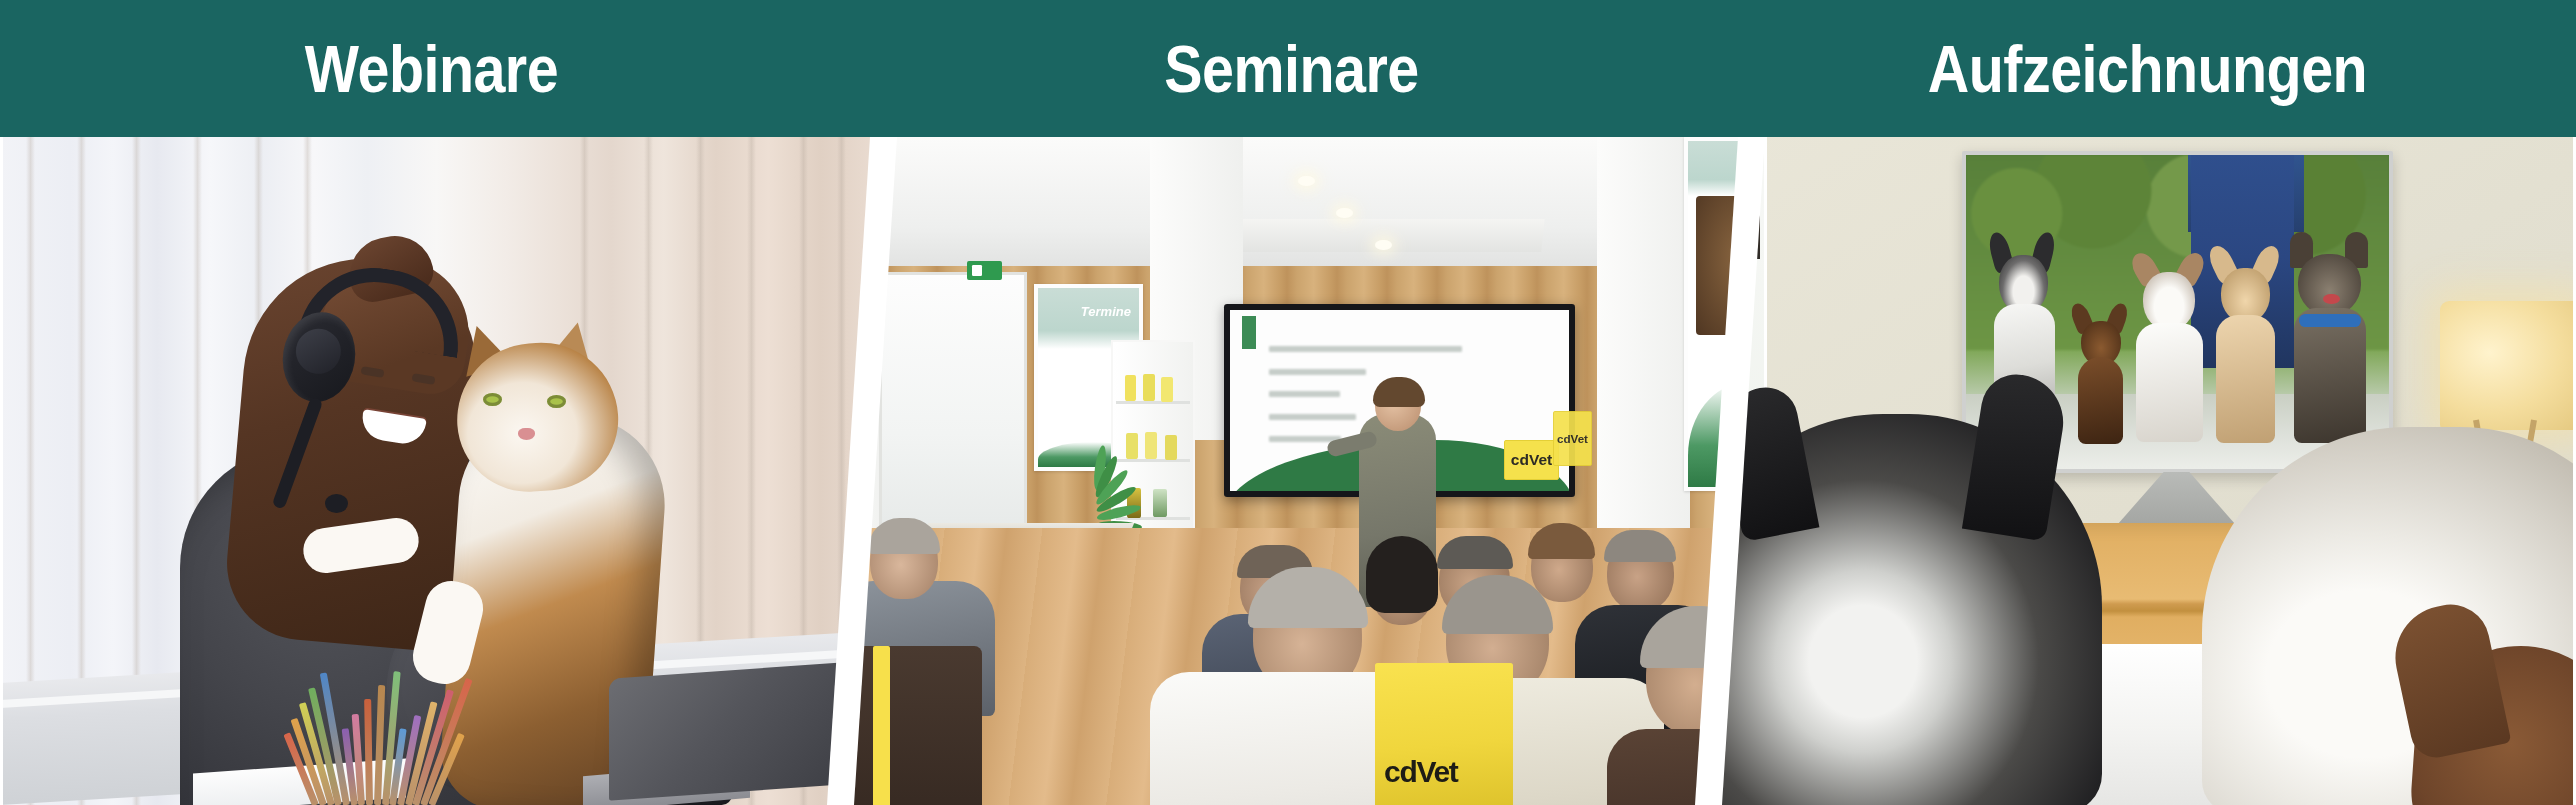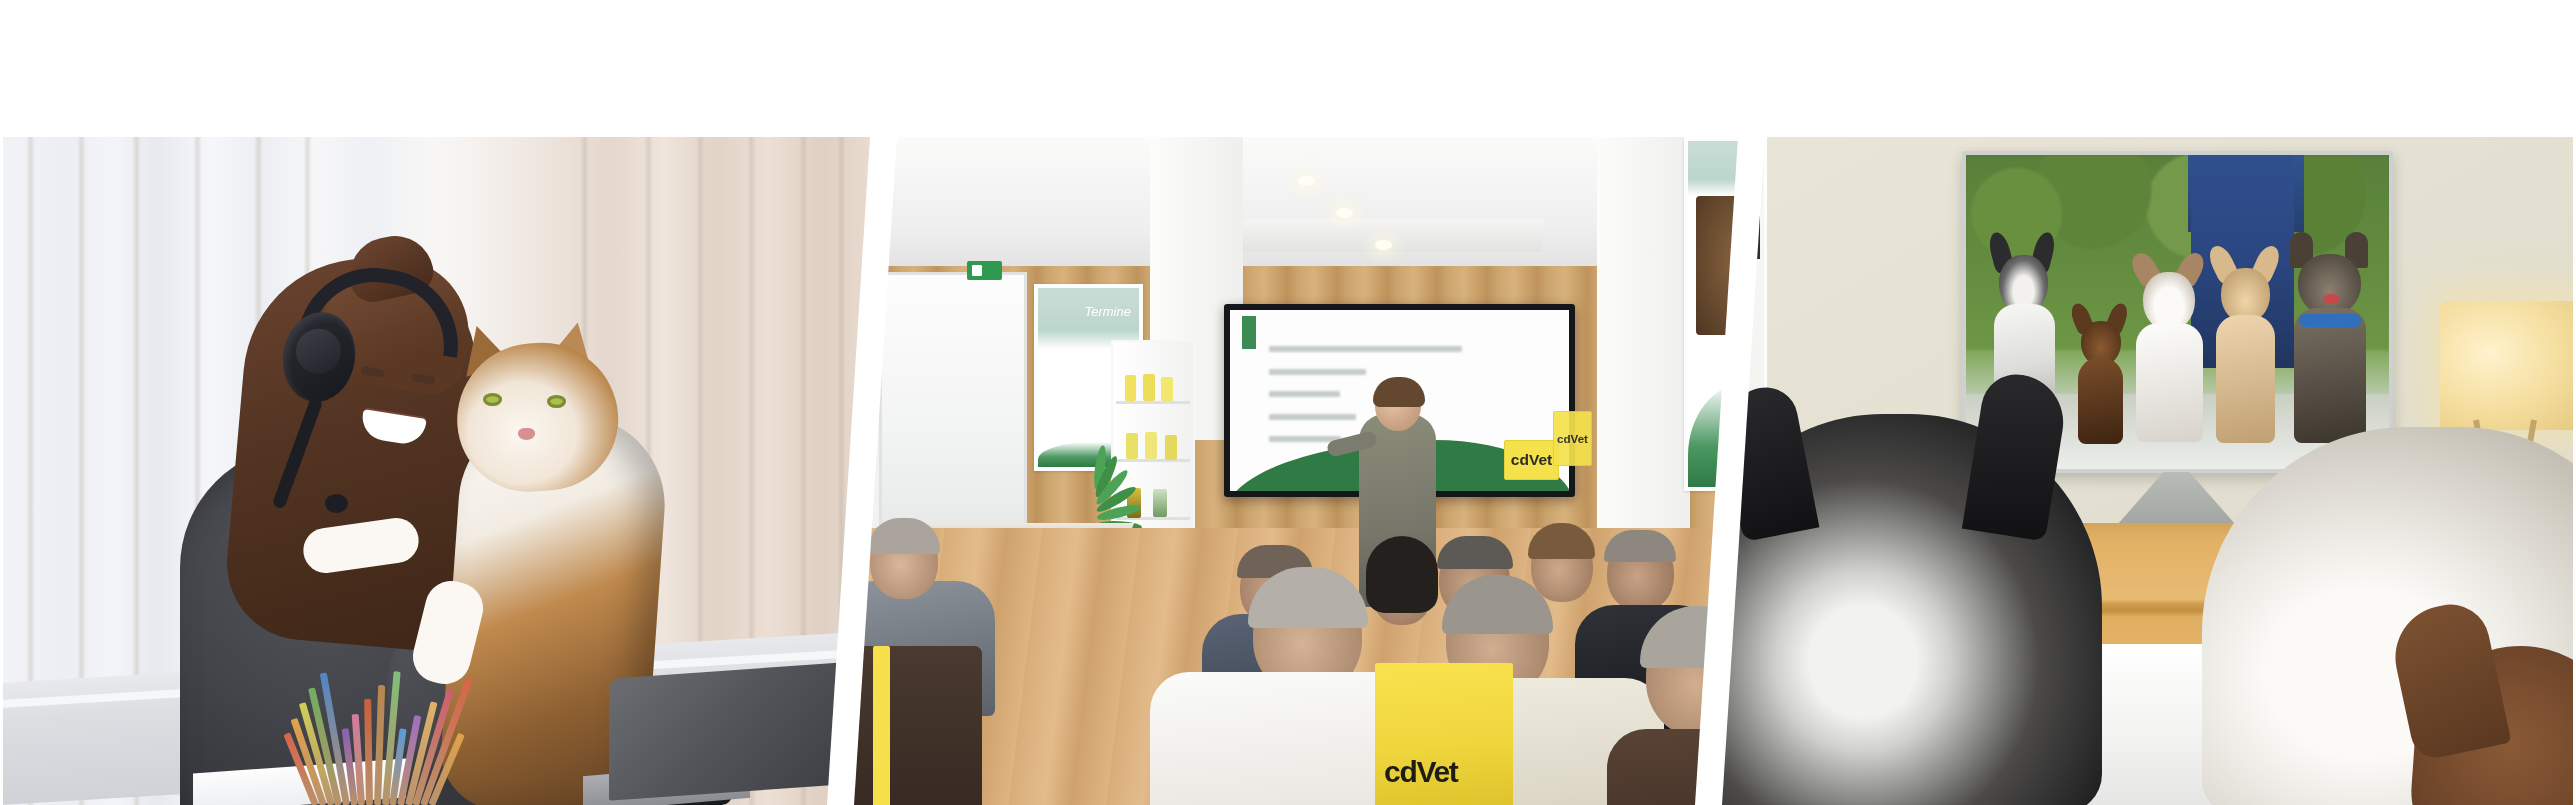--- a/index.html
+++ b/index.html
@@ -241,21 +241,21 @@
   }
   .p2-poster {
     position:absolute; background:#ffffff; border:4.5px solid #fdfdfd;
     box-shadow:0 0.6px 2.6px rgba(0,0,0,0.15);
   }
   .p2-poster-top { position:absolute; left:0; right:0; top:0; height:34%;
     background:linear-gradient(180deg,#c9ddd6 0%, #bcd6cd 70%, #ffffff 100%); }
   .p2-poster-wave { position:absolute; left:0; right:0; bottom:0; height:30%;
     background:linear-gradient(180deg,#ffffff 0%, #4d9964 60%, #2e7a45 100%);
     border-radius:55% 45% 0 0 / 70% 60% 0 0; }
-  .p2-poster-label { position:absolute; right:8%; top:9%; color:#fff; font-size:13px; font-style:italic; font-weight:normal; }
+  .p2-poster-label { position:absolute; right:8%; top:9%; color:#fff; font-size:13px; font-style:italic; font-weight:bold; }
   .p2-tv {
     position:absolute; left:377px; top:167px; width:351px; height:193px;
     background:#15161a; border-radius:3.2px; padding:6.4px; box-shadow:0 3.9px 11.6px rgba(0,0,0,0.35);
   }
   .p2-tv-screen {
     position:relative; width:100%; height:100%; background:#fdfdfd; overflow:hidden;
   }
   .p2-tv-bar { position:absolute; left:11.6px; top:5.2px; width:14px; height:33px; background:#3c8b55; }
   .p2-tv-hill { position:absolute; left:-6.4px; right:-6.4px; bottom:-26px; height:77px;
     background:#2f7a45; border-radius:60% 40% 0 0/100% 90% 0 0; }
@@ -425,20 +425,27 @@
   #seam-2 { left:1695px; width:71px; clip-path:polygon(43px 0, 70px 0, 27px 668px, 0 668px); }
 
   .edge-left  { position:absolute; left:0;  top:137px; width:2.6px; height:668px; background:#ffffff; z-index:31; }
   .edge-right { position:absolute; right:0; top:137px; width:2.6px; height:668px; background:#ffffff; z-index:31; }
 </style>
 </head>
 <body>
 
 <div id="banner">
 
+  <div class="header-band">
+    <div class="header-titles">
+      <div id="t-web" class="hdr-title">Webinare</div>
+      <div id="t-sem" class="hdr-title">Seminare</div>
+      <div id="t-auf" class="hdr-title">Aufzeichnungen</div>
+    </div>
+  </div>
 
   <div class="panels">
 
     <div class="panel" id="panel-1">
       <div class="scene" id="scene1">
         <div class="p1-bg"></div>
         <div class="p1-curtainfold" style="left: 837px;"></div>
           <div class="p1-curtainfold" style="left: 799px;"></div>
           <div class="p1-curtainfold" style="left: 747px;"></div>
           <div class="p1-curtainfold" style="left: 696px;"></div>

